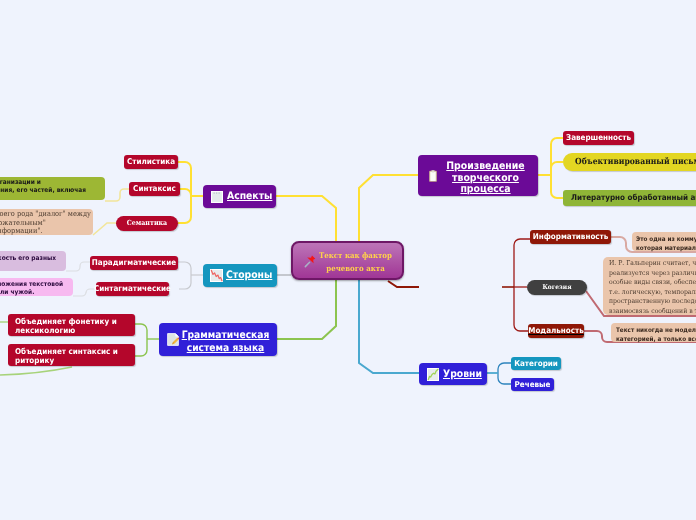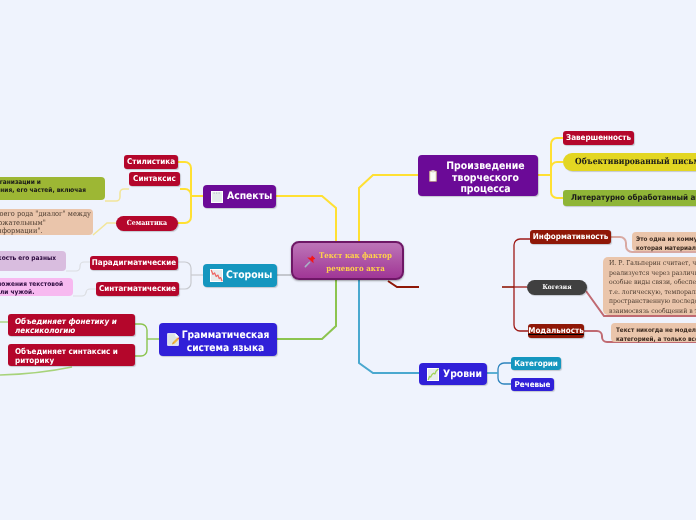--- a/index.html
+++ b/index.html
@@ -13,21 +13,21 @@
 
   
   #central{left:291px;top:241px;width:113px;height:39px;border-radius:8px;
     background:linear-gradient(180deg,#bc74b7 0%,#b96cb3 15%,#ad52a4 55%,#a33c99 90%,#a03696 100%);
     border:2px solid #6e1766;padding-left:8px;box-shadow:0 1px 2px rgba(0,0,0,.35);}
   #central .txt{font-family:"DejaVu Serif",serif;font-stretch:condensed;font-weight:bold;font-size:7.8px;color:#ffd24a;
     text-align:center;flex:1;line-height:13px;position:relative;left:-4px;top:1px;}
 
   
   .branch{border-radius:4px;box-shadow:1px 1px 1px rgba(0,0,0,.18);}
-  .branch .txt{font-weight:bold;font-size:10.3px;color:#fff;font-stretch:condensed;}
+  .branch .txt{font-weight:bold;font-size:10.3px;color:#fff;font-stretch:condensed;text-decoration:underline;}
   #kategorii .txt{font-size:10px;position:relative;top:1px;}
   #proizvedenie .txt{font-size:10.4px;line-height:11.5px;position:relative;left:-3px;top:3px;}
   .branch .ico{margin-right:5px;}
 
   
   .leaf{border-radius:3px;box-shadow:1px 1px 1px rgba(0,0,0,.18);}
   .leaf .txt{font-weight:bold;font-size:8px;font-stretch:condensed;}
   .pill{border-radius:999px;}
   .serifn .txt{font-family:"DejaVu Serif",serif;font-stretch:condensed;font-size:7px;}
   #kogeziya .txt{font-size:6.5px;}
@@ -119,37 +119,37 @@
 
 <div class="node note" id="note-modalnost" style="left:611px;top:323px;width:130px;height:19px;background:#eac5ab;padding:3px 0 0 5px;align-items:flex-start;border-radius:4px;">
   <span class="txt" style="color:#3b2a20;font-size:6.3px;line-height:9px;">Текст никогда не моделир
 категорией, а только всев</span>
 </div>
 
 <div class="node leaf" id="stilistika" style="left:124px;top:155px;width:54px;height:14px;background:#b4062b;justify-content:center;">
   <span class="txt" style="color:#fff;">Стилистика</span>
 </div>
 
-<div class="node leaf" id="sintaksis" style="left:129px;top:172px;width:51px;height:14px;background:#b4062b;justify-content:center;">
+<div class="node leaf" id="sintaksis" style="left:129px;top:182px;width:51px;height:14px;background:#b4062b;justify-content:center;">
   <span class="txt" style="color:#fff;">Синтаксис</span>
 </div>
 
 <div class="node leaf pill serifn" id="semantika" style="left:116px;top:216px;width:62px;height:15px;background:#b4062b;justify-content:center;">
   <span class="txt" style="color:#fff;">Семантика</span>
 </div>
 
 <div class="node leaf" id="paradigm" style="left:90px;top:256px;width:88px;height:14px;background:#b4062b;justify-content:center;">
   <span class="txt" style="color:#fff;">Парадигматические</span>
 </div>
 
-<div class="node leaf" id="sintagm" style="left:96px;top:282px;width:83px;height:14px;background:#b4062b;justify-content:center;">
+<div class="node leaf" id="sintagm" style="left:96px;top:282px;width:73px;height:14px;background:#b4062b;justify-content:center;">
   <span class="txt" style="color:#fff;">Синтагматические</span>
 </div>
 
-<div class="node leaf" id="fonetika" style="left:8px;top:314px;width:127px;height:22px;background:#b4062b;padding:3px 7px;align-items:flex-start;font-style:italic;">
+<div class="node leaf" id="fonetika" style="left:8px;top:314px;width:127px;height:22px;background:#b4062b;padding:3px 7px;align-items:flex-start;">
   <span class="txt" style="color:#fff;">Объединяет фонетику и
 лексикологию</span>
 </div>
 
 <div class="node leaf" id="ritorika" style="left:8px;top:344px;width:127px;height:22px;background:#b4062b;padding:3px 7px;align-items:flex-start;">
   <span class="txt" style="color:#fff;">Объединяет синтаксис и
 риторику</span>
 </div>
 
 <div class="node leaf" id="zavershennost" style="left:563px;top:131px;width:71px;height:14px;background:#b4062b;justify-content:center;">

